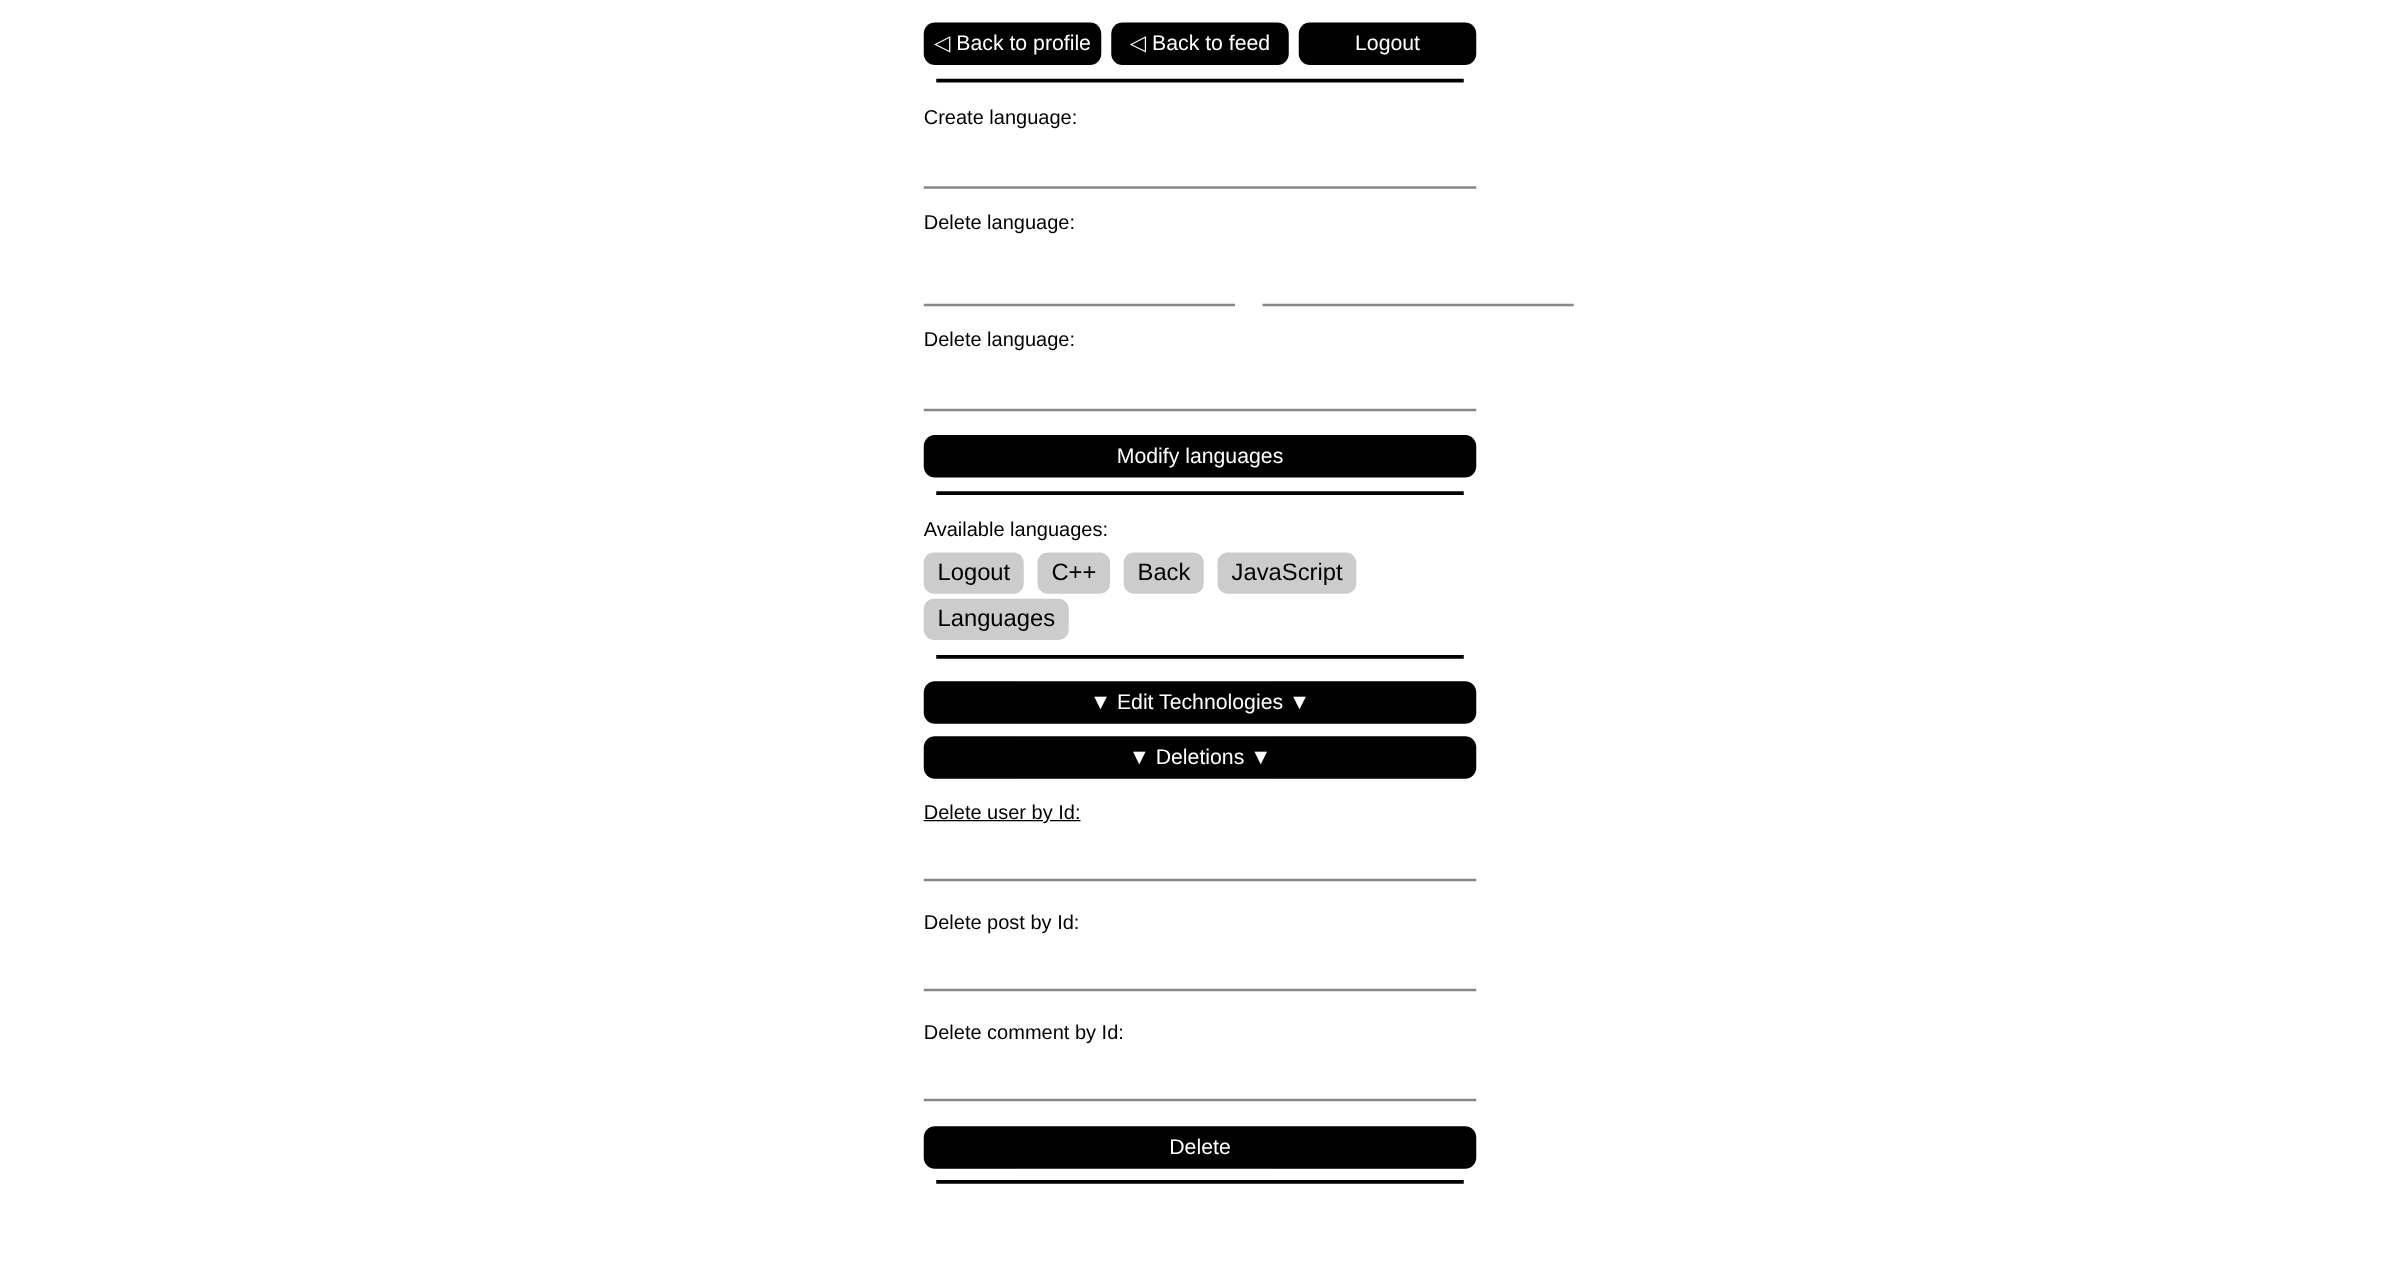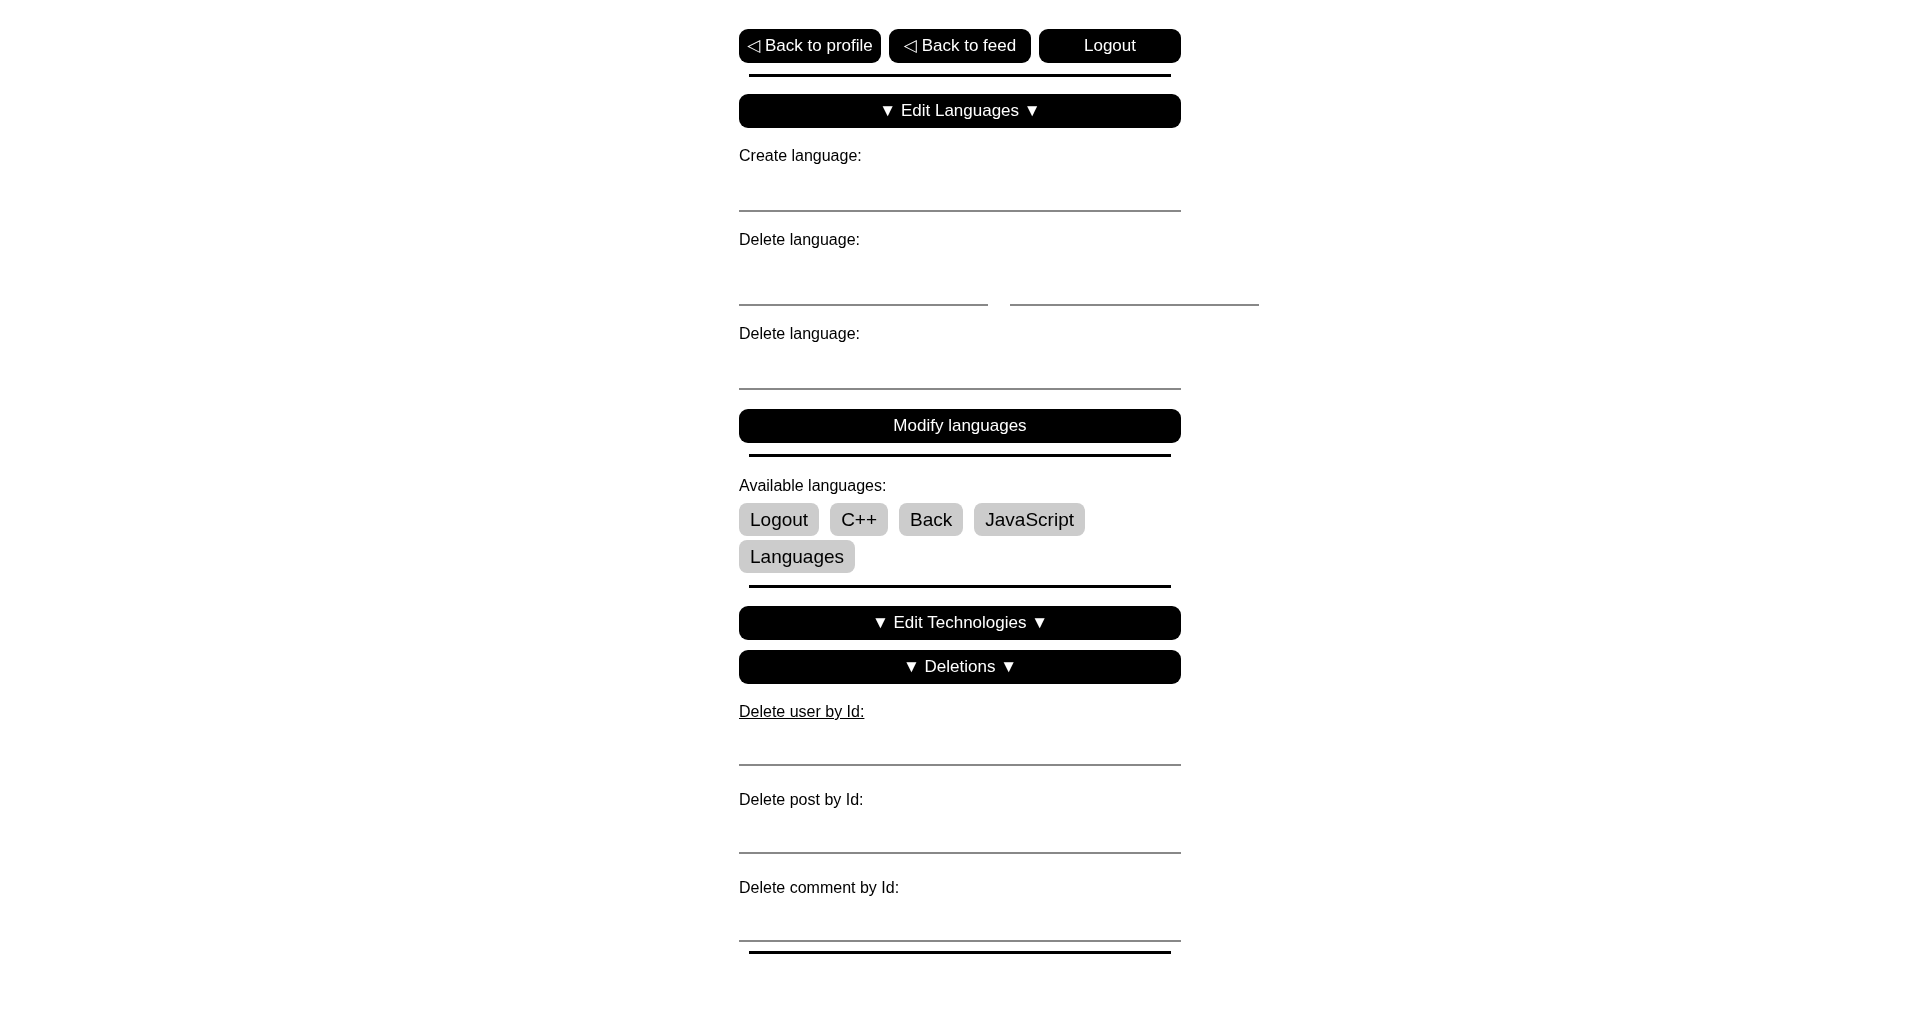--- a/index.html
+++ b/index.html
@@ -9,21 +9,21 @@
     background: #ffffff;
     width: 1920px;
     height: 1012px;
     font-family: "Liberation Sans", "DejaVu Sans", sans-serif;
     color: #000;
     overflow: hidden;
   }
   .container {
     width: 442px;
     margin: 0 auto;
-    padding-top: 29px;
+    padding-top: 18px;
   }
   .btn {
     display: block;
     width: 100%;
     background: #000000;
     color: #ffffff;
     border: none;
     border-radius: 9px;
     font-family: "Liberation Sans", "DejaVu Sans", sans-serif;
     font-size: 17px;
@@ -102,21 +102,20 @@
 <div class="container">
 
   <div class="btn-row">
     <button class="btn">◁ Back to profile</button>
     <button class="btn">◁ Back to feed</button>
     <button class="btn">Logout</button>
   </div>
 
   <hr class="thick">
 
-  <button class="btn">▼ Edit Languages ▼</button>
 
   <div class="label">Create language:</div>
   <input type="text" class="uinput" value="" style="">
 
   <div class="label">Delete language:</div>
   <div class="input-pair">
     <input type="text" class="uinput" value="" style="">
     <input type="text" class="uinput" value="" style="">
   </div>
 
@@ -145,16 +144,17 @@
     <div class="label first">Delete user by Id:</div>
     <input type="text" class="uinput" value="" style="">
 
     <div class="label">Delete post by Id:</div>
     <input type="text" class="uinput" value="" style="">
 
     <div class="label">Delete comment by Id:</div>
     <input type="text" class="uinput" value="" style="">
   </div>
 
+  <button class="btn delete-btn">Delete</button>
 
   <hr class="thick bottom">
 
 </div>
 
 </body></html>

